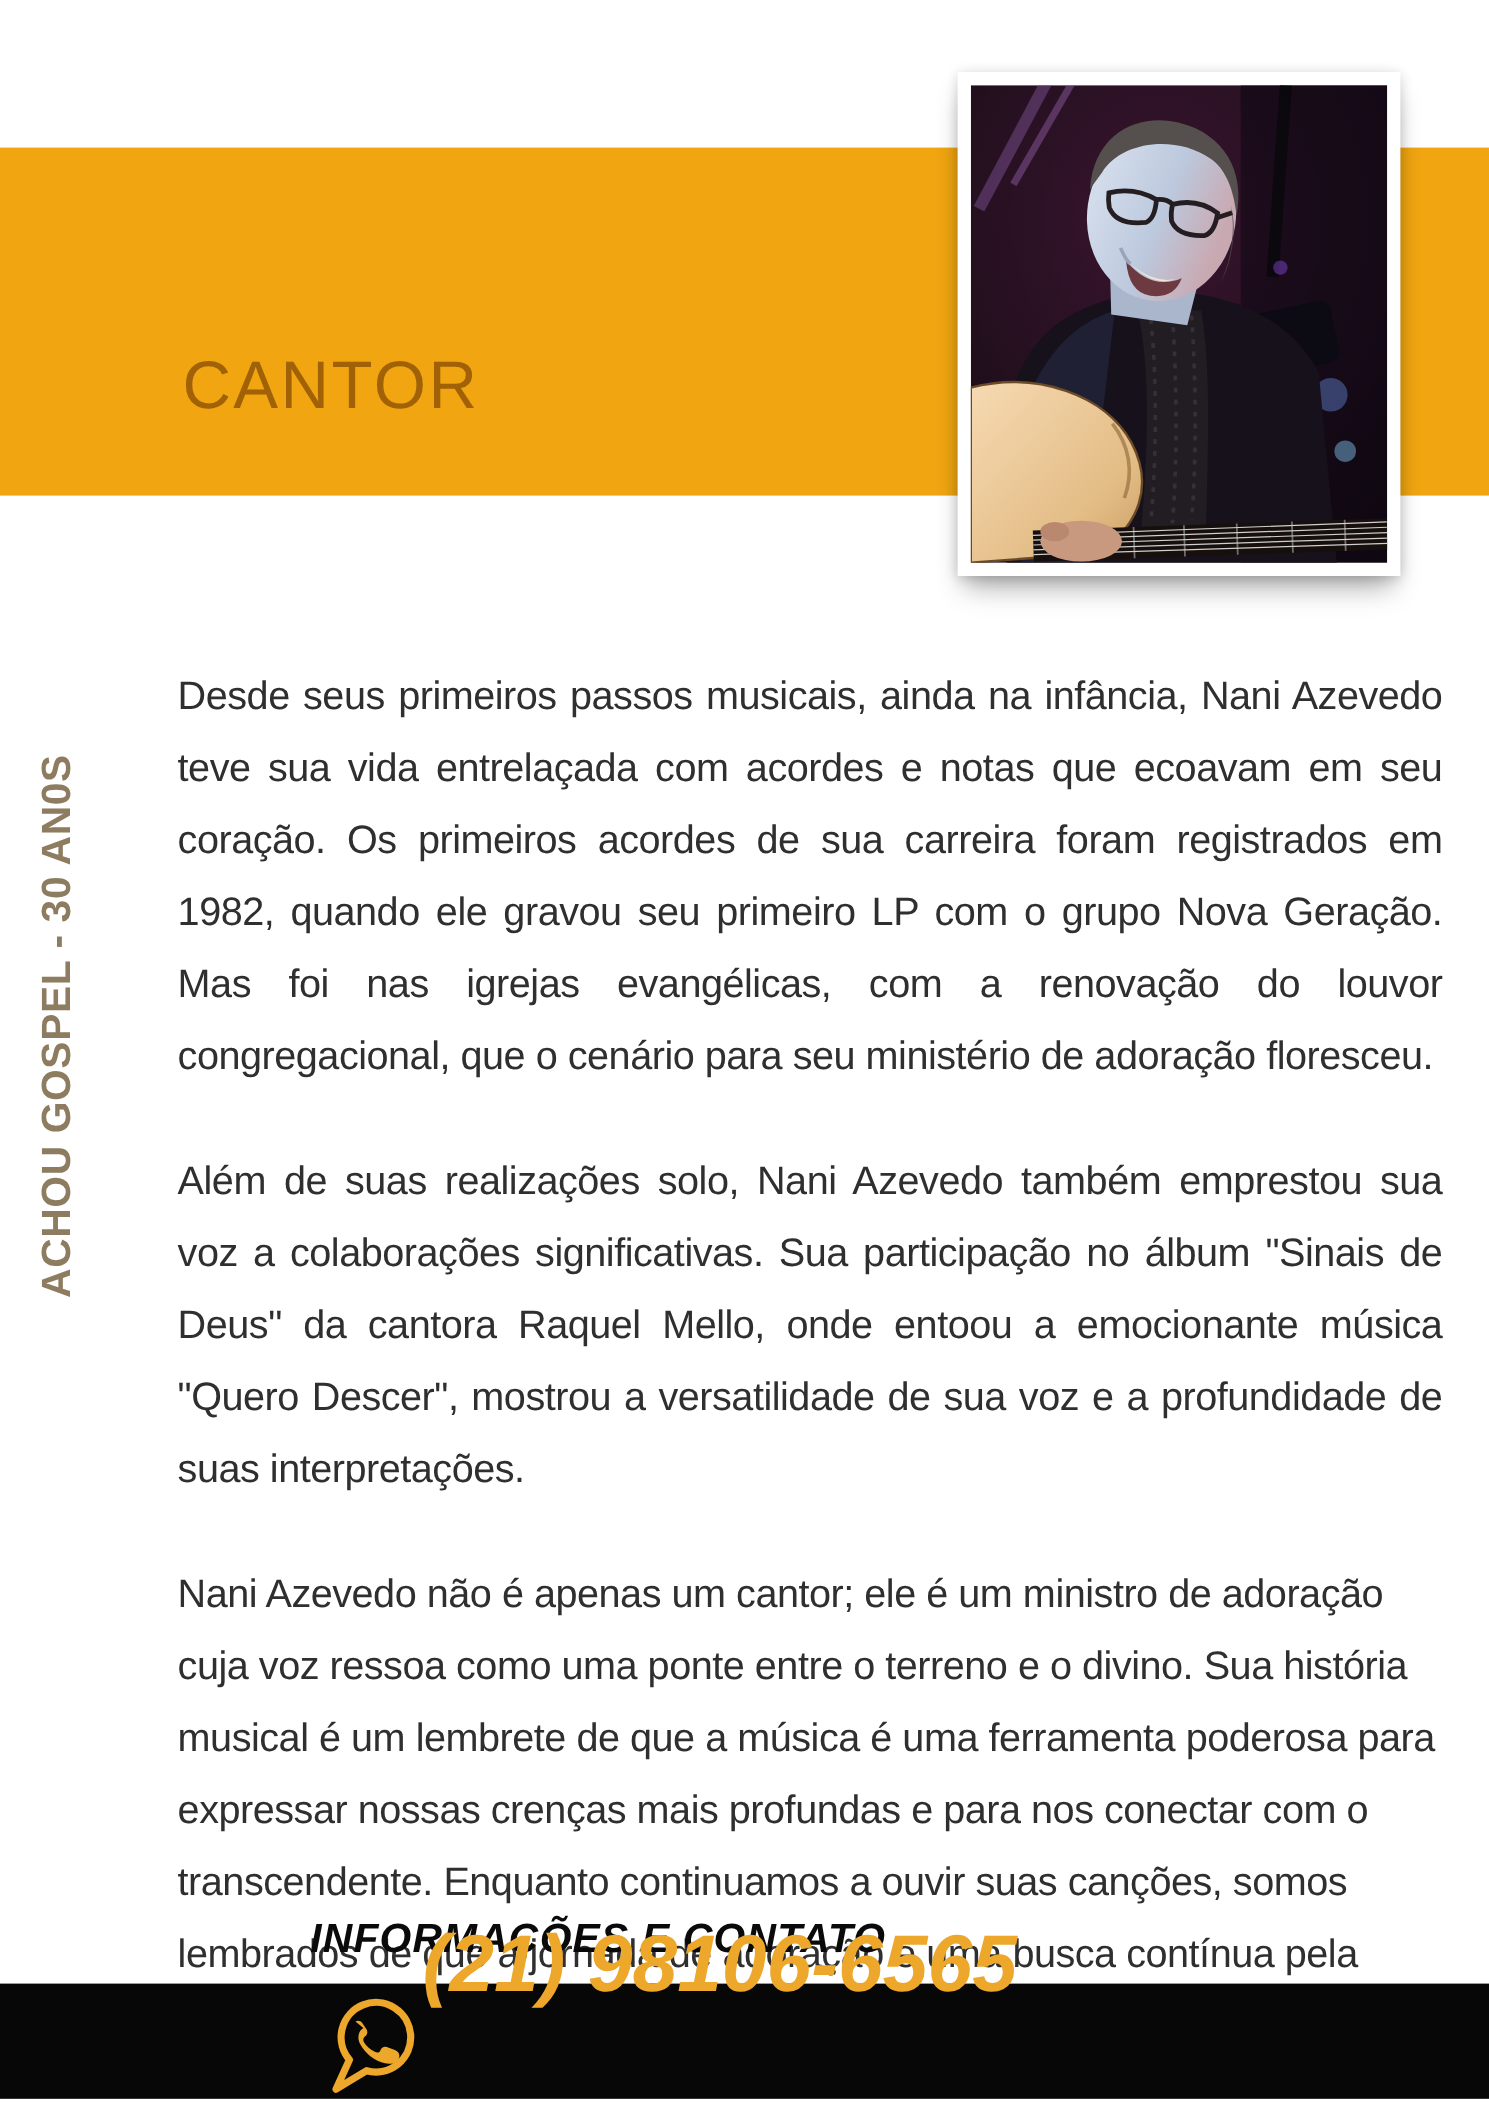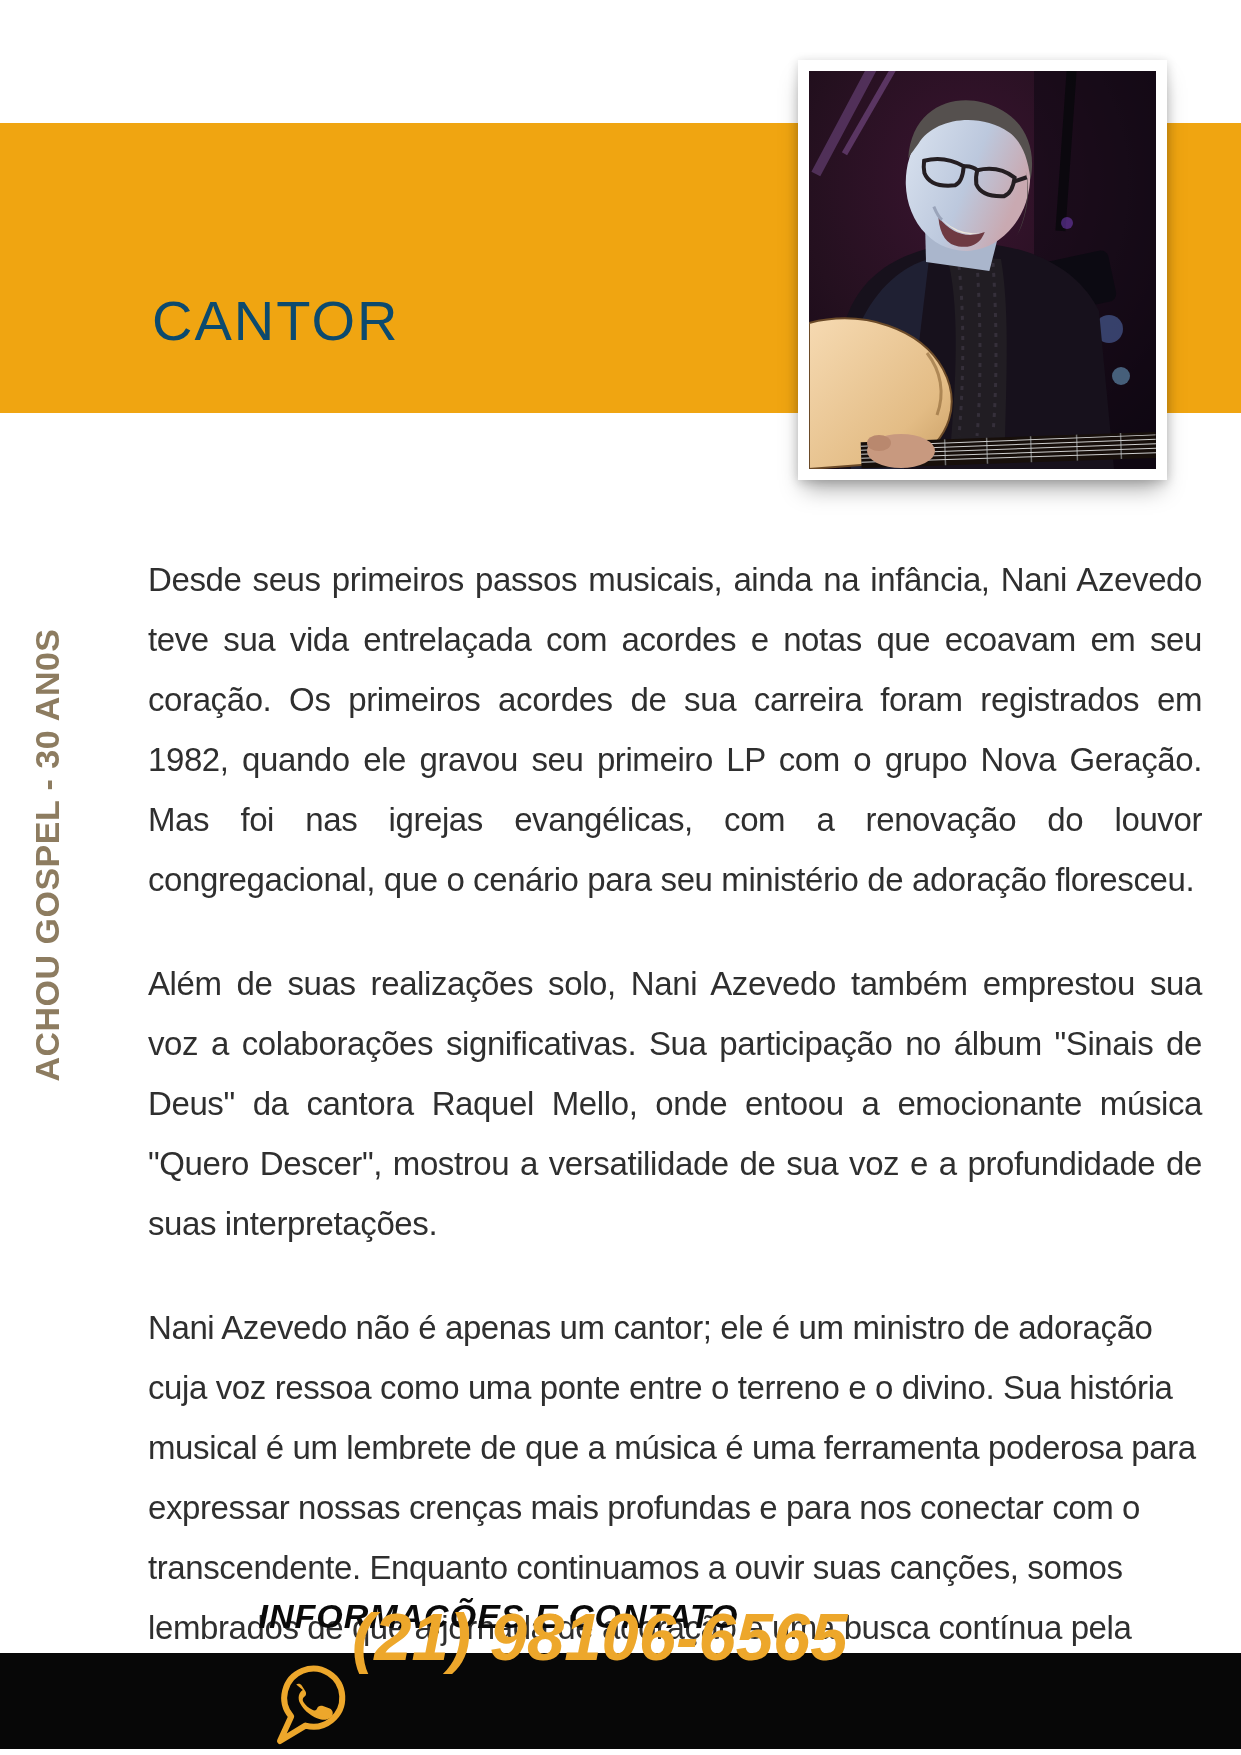--- a/index.html
+++ b/index.html
@@ -18,21 +18,21 @@
     background: #F0A511;
   }
   .title {
     position: absolute; left: 150px; top: 172px;
     font-size: 76px; font-weight: 800; letter-spacing: -1px;
     color: #0C0C0C; white-space: nowrap;
   }
   .subtitle {
     position: absolute; left: 152px; top: 288px;
     font-size: 56px; font-weight: 300; letter-spacing: 2px;
-    color: #0c4a6e; white-space: nowrap;
+    color: #a16207; white-space: nowrap;
   }
 
   
   .photo-card {
     position: absolute; left: 798px; top: 60px;
     width: 347px; height: 398px;
     background: #ffffff; padding: 11px;
     box-shadow: 0 14px 22px -6px rgba(0,0,0,0.35), 0 2px 10px rgba(0,0,0,0.18);
   }
   .photo-card svg { display: block; }

